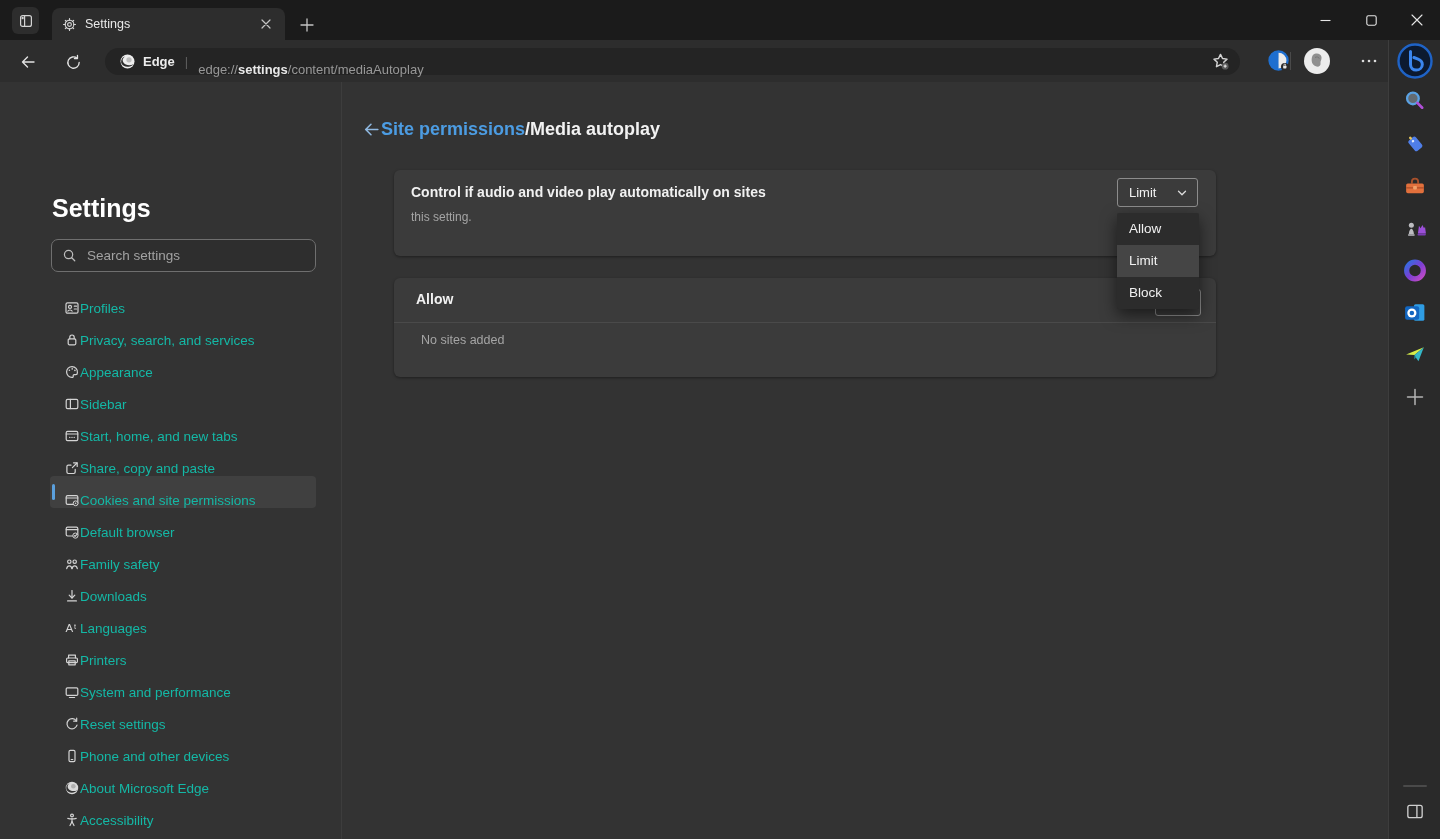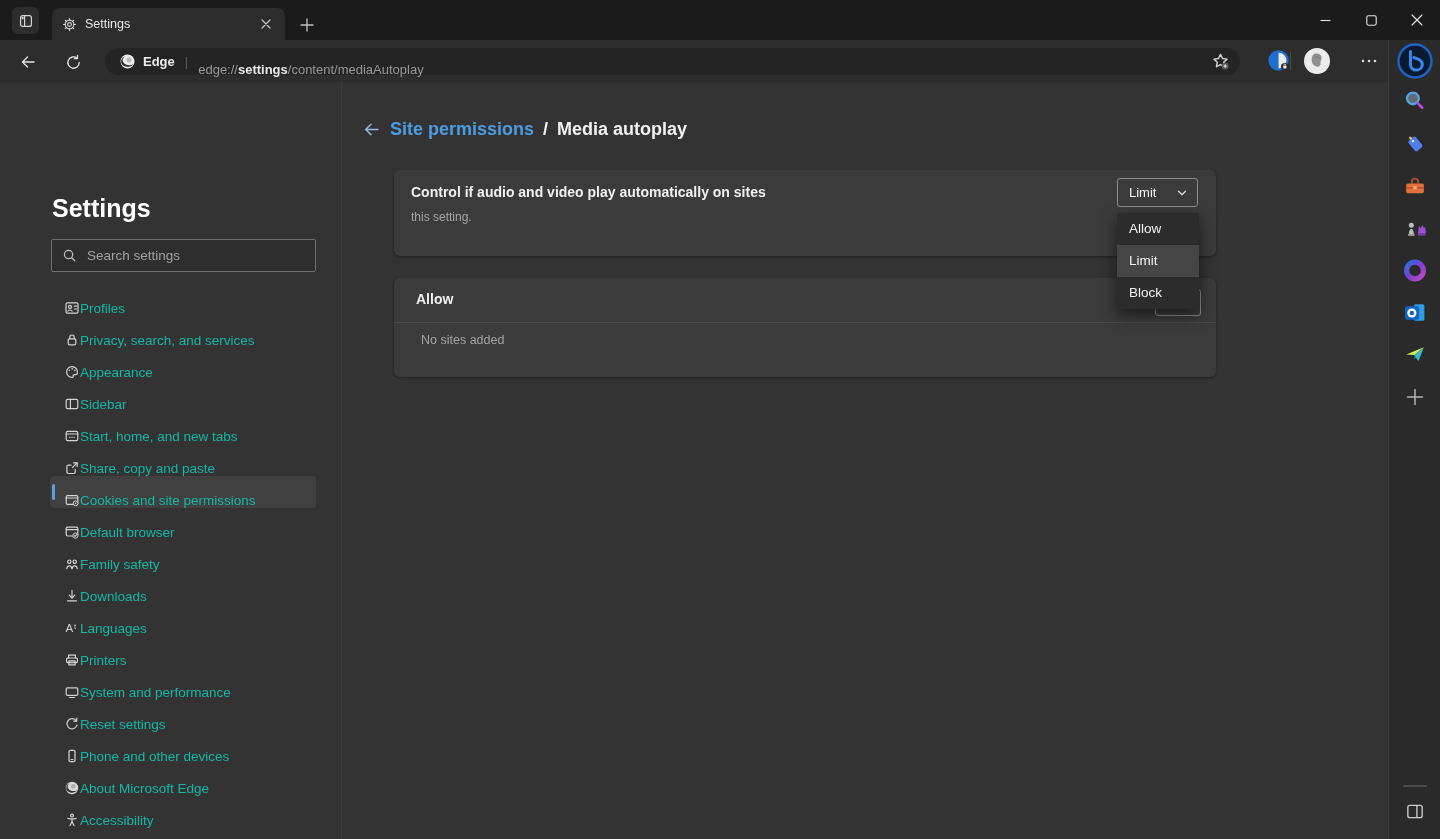--- a/index.html
+++ b/index.html
@@ -35,35 +35,35 @@
 
   
   .strip { position:absolute; right:0; top:40px; width:52px; height:799px; background:#2a2a2a; border-left:1px solid #3d3d3d; }
   .strip-ico { position:absolute; left:50%; transform:translateX(-50%); display:flex; align-items:center; justify-content:center; }
   .strip-div { position:absolute; left:14px; width:24px; height:2px; border-radius:1px; background:#4a4a4a; }
 
   
   .sidebar { position:absolute; left:0; top:82px; width:342px; height:757px; border-right:1px solid #3d3d3d; }
   .sb-title { position:absolute; left:52px; top:112px; font-size:25px; font-weight:bold; color:#ffffff; }
   .sb-search { position:absolute; left:51px; top:157px; width:265px; height:33px; background:#2e2e2e;
-               border:1px solid #6f6f6f; border-radius:2px; display:flex; align-items:center; padding:0 10px; gap:10px; }
+               border:1px solid #6f6f6f; border-radius:7px; display:flex; align-items:center; padding:0 10px; gap:10px; }
   .sb-search input { background:transparent; border:none; outline:none; color:#e8e8e8; font-size:13.5px;
                      font-family:"Liberation Sans",sans-serif; width:100%; }
   .sb-search input::placeholder { color:#a2a2a2; }
   .nav-list { position:absolute; left:50px; top:202px; width:266px; }
   .nav-item { position:relative; height:32px; display:flex; align-items:flex-end; gap:0; padding-left:14px;
               border-radius:4px; color:#14b8a6; font-size:13.5px; white-space:nowrap; }
   .nav-item.selected { background:#404040; }
   .nav-item.selected::before { content:""; position:absolute; left:2px; top:8px; width:3px; height:16px;
               border-radius:2px; background:#5ba0dd; }
   .nico { width:16px; height:16px; flex:0 0 16px; }
 
   
   .main { position:absolute; left:342px; top:82px; width:1046px; height:757px; }
-  .crumb { position:absolute; left:20px; top:37px; display:flex; align-items:center; gap:9px;
+  .crumb { position:absolute; left:20px; top:37px; display:flex; align-items:center; 
            font-size:18px; font-weight:bold; color:#f2f2f2; }
   .crumb .parent { color:#4c9ce2; }
   .card { position:absolute; left:52px; width:822px; background:#3b3b3b; border-radius:6px;
           box-shadow:0 1px 3px rgba(0,0,0,.4); }
   .card1 { top:88px; height:86px; }
   .card1 .c-title { position:absolute; left:17px; top:14px; font-size:14px; font-weight:bold; color:#f1f1f1; }
   .c-desc { position:absolute; left:17px; top:39px; font-size:12px; line-height:16px; color:#a5a5a5; white-space:nowrap; }
   .dd-btn { position:absolute; right:18px; top:8px; width:81px; height:29px; border:1px solid #8c8c8c;
             border-radius:3px; display:flex; align-items:center; justify-content:space-between;
             padding:0 9px 0 11px; color:#f1f1f1; font-size:13px; background:#3b3b3b; }

